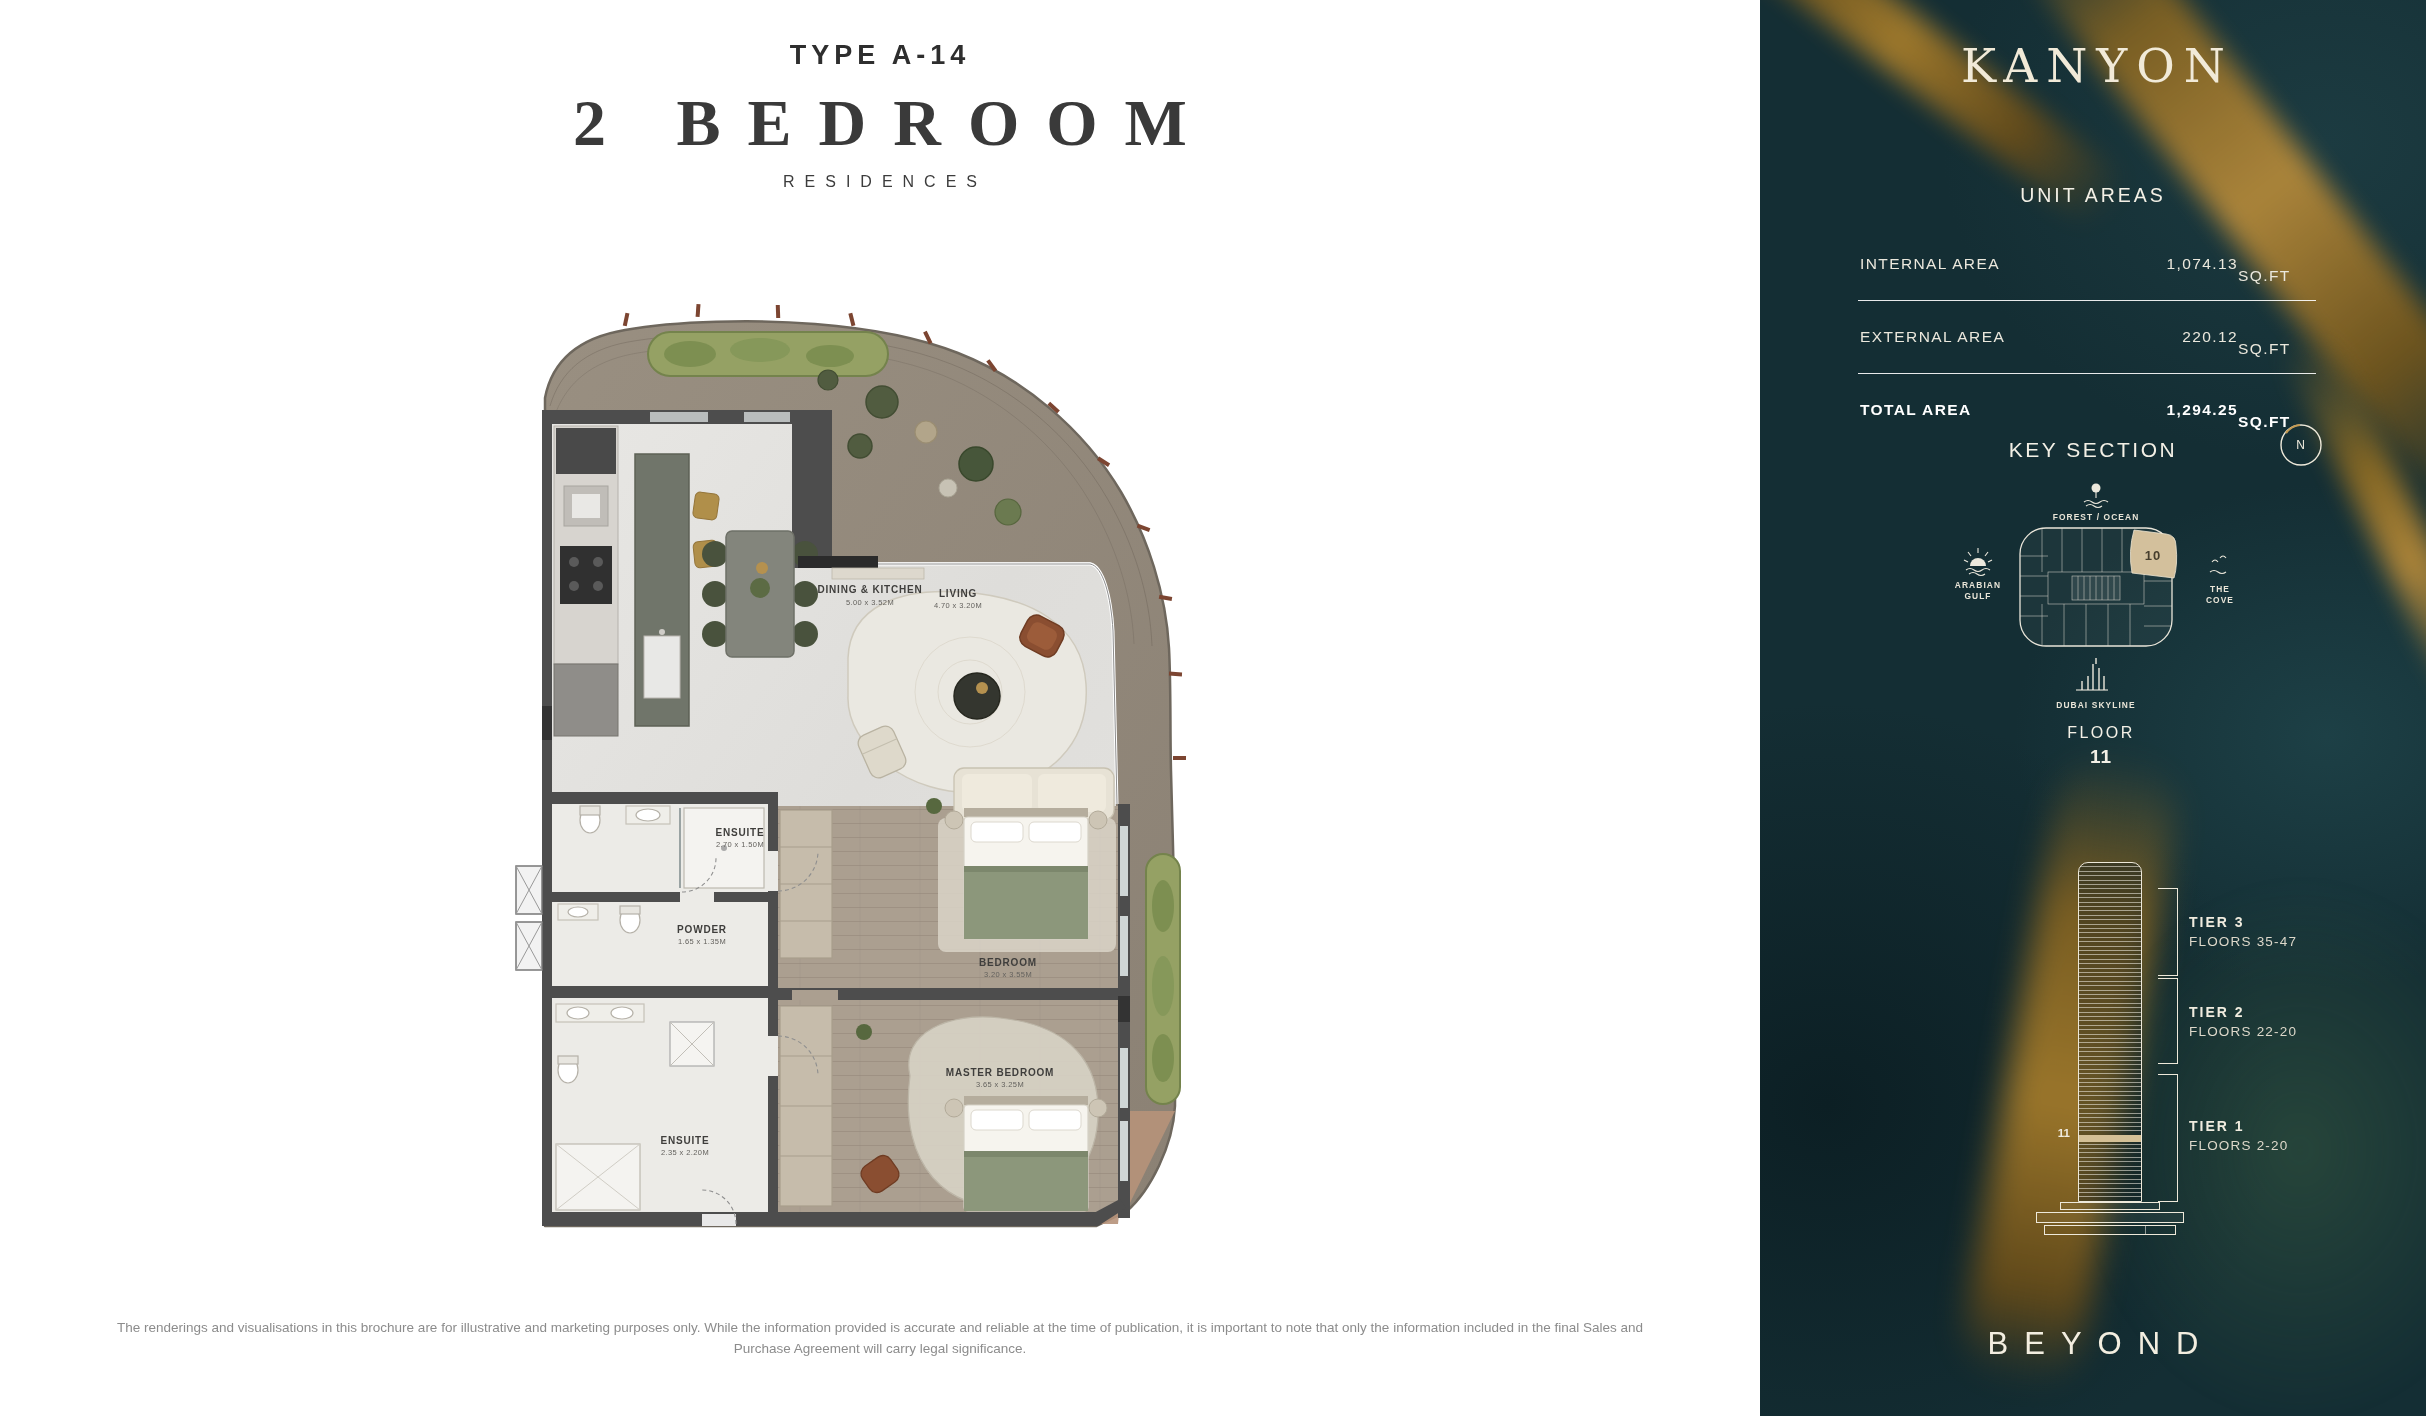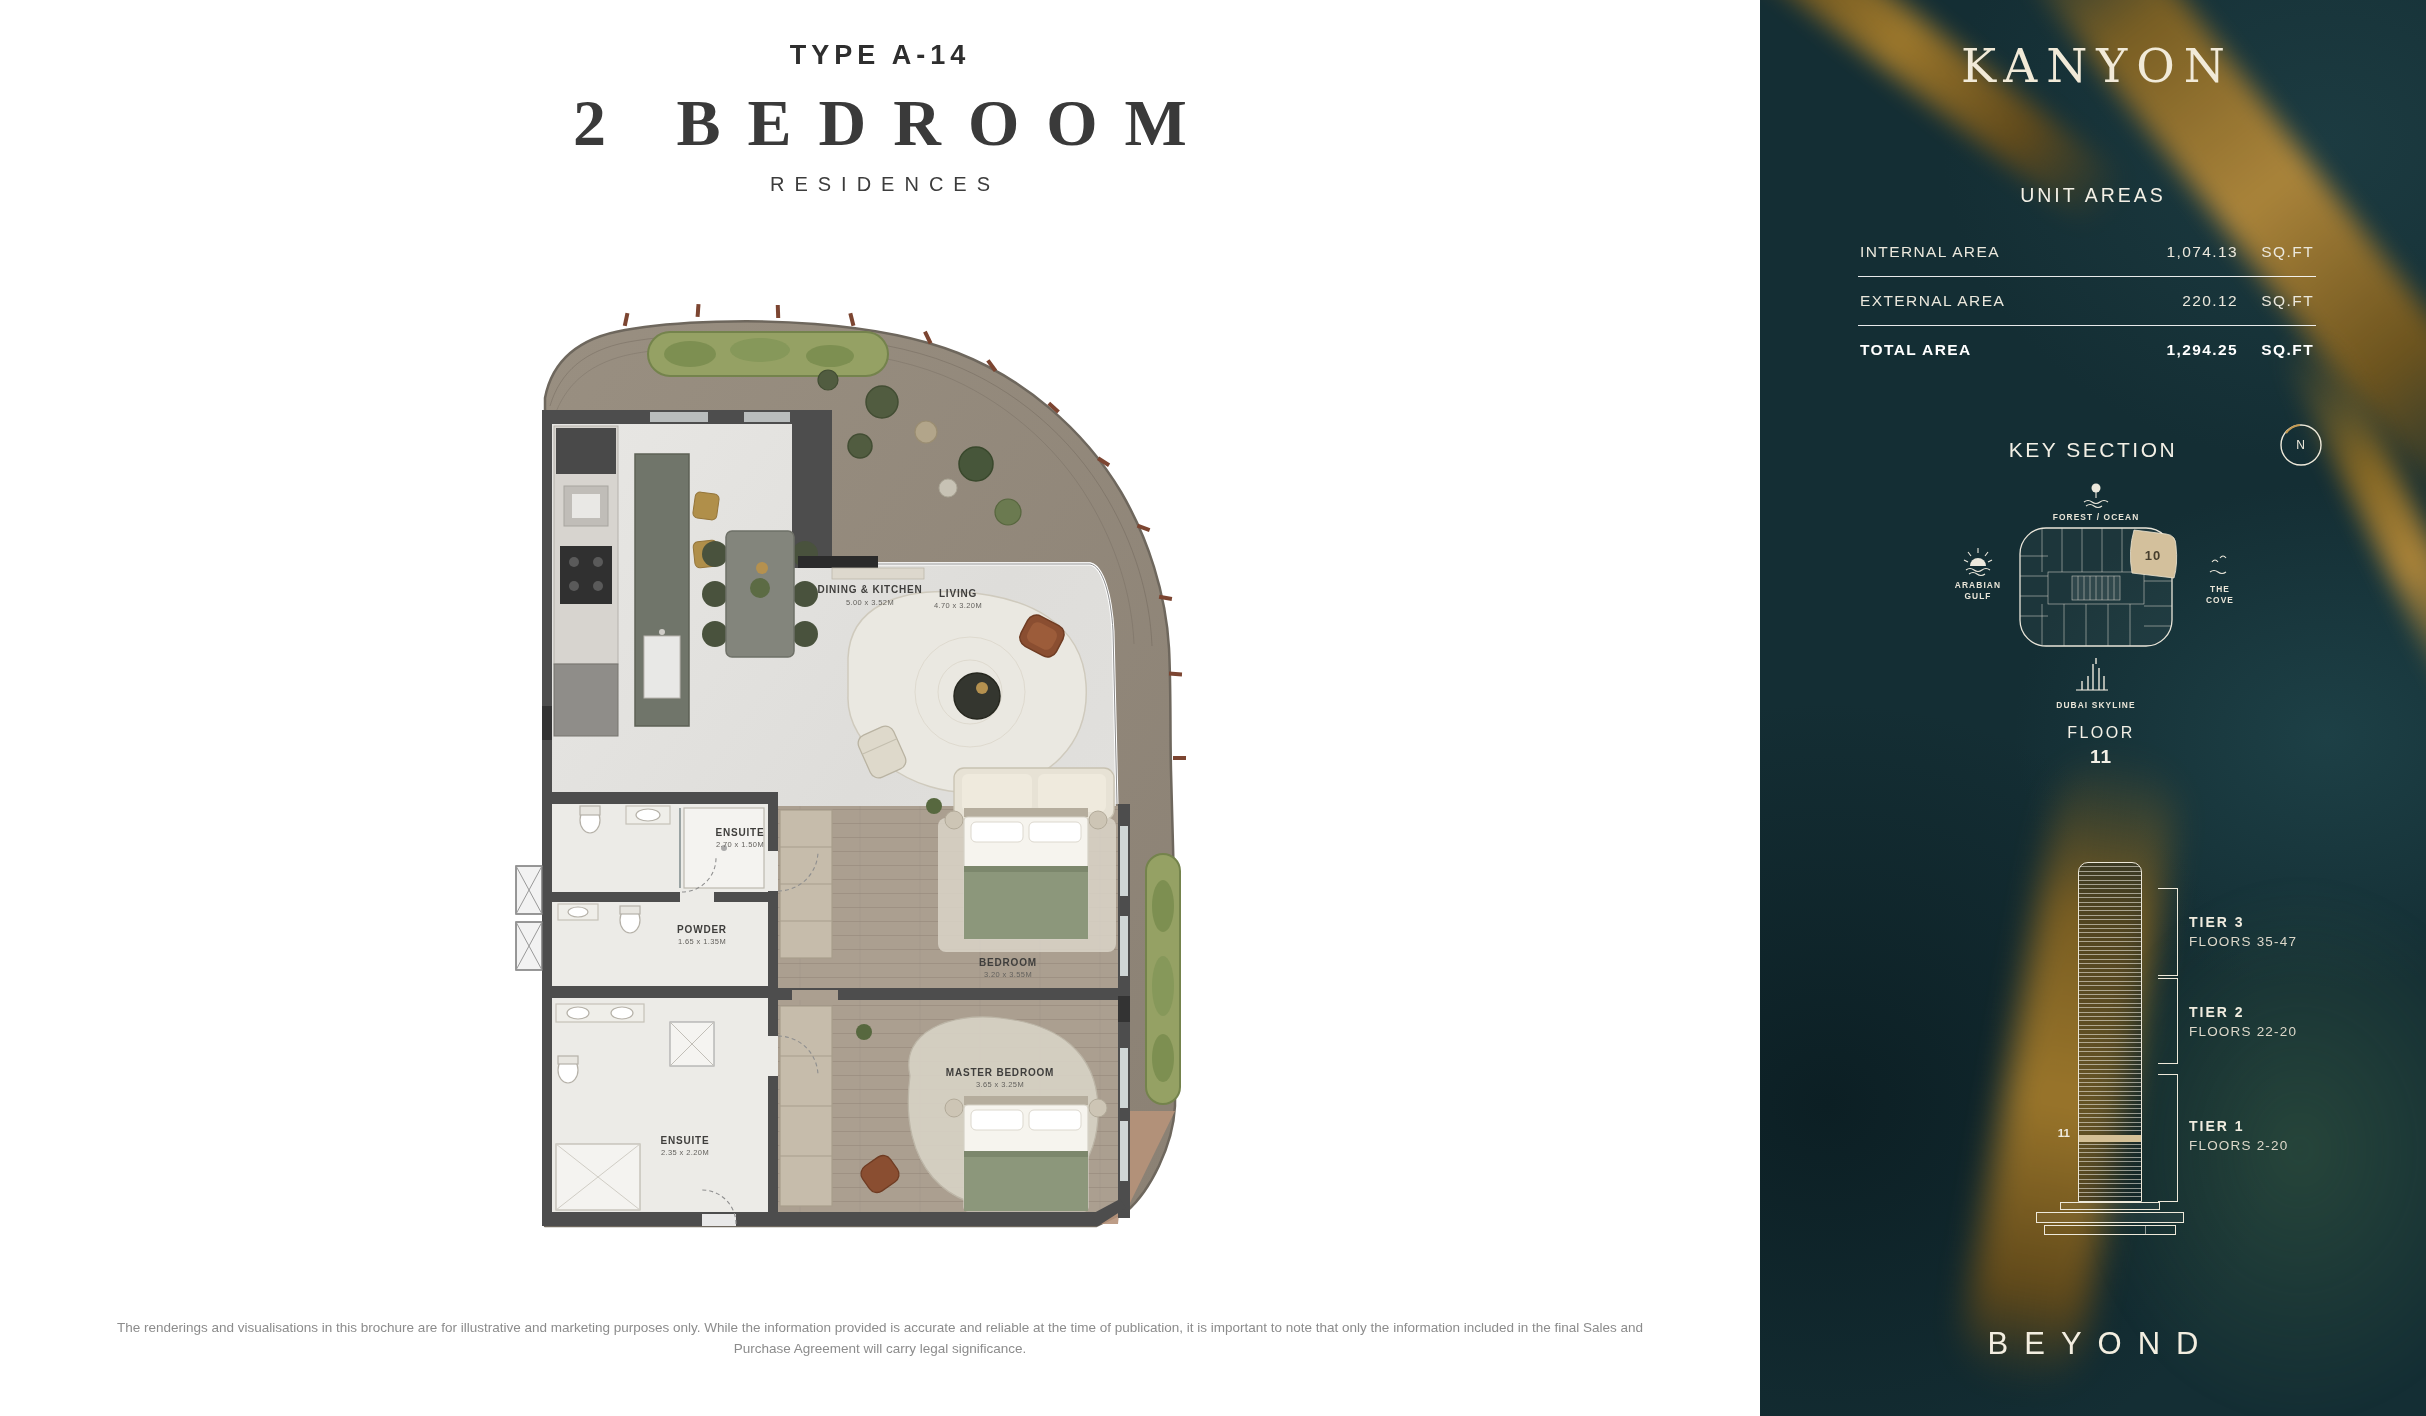--- a/index.html
+++ b/index.html
@@ -6,21 +6,21 @@
   html,body { margin:0; padding:0; }
   body { width:2426px; height:1416px; background:#ffffff; font-family:"Liberation Sans", sans-serif; }
   .page { position:relative; width:2426px; height:1416px; overflow:hidden; background:#ffffff;padding-left:31px; }
 
   
   .left-section { position:absolute; left:0; top:0; width:1760px; height:1416px; background:#ffffff; }
 
   .title-block { position:absolute; left:0; top:40px; width:1760px; text-align:center; color:#333333; }
   .title-type { font-size:27px; font-weight:700; letter-spacing:5px; color:#2e2e2e; }
   .title-main { margin-top:14px; font-family:"Liberation Serif", serif; font-weight:700; font-size:66px; letter-spacing:27px; color:#3a3a3a; text-indent:27px; }
-  .title-sub { margin-top:12px; font-size:20px; letter-spacing:10px; color:#3c3c3c; text-indent:10px; }
+  .title-sub { margin-top:12px; font-size:16px; letter-spacing:10px; color:#3c3c3c; text-indent:10px; }
 
   .plan-wrap { position:absolute; left:530px; top:306px; width:660px; height:940px; }
   .plan-wrap svg { overflow:visible; }
 
   .disclaimer { position:absolute; left:90px; top:1318px; width:1580px; text-align:center;
     font-size:13.5px; line-height:1.55; color:#8c8c8c; }
 
   
   .sidebar { position:absolute; left:1760px; top:0; width:666px; height:1416px; background:#701a75; overflow:hidden; color:#f0ecdf; }
   .leaf-bg { position:absolute; inset:0;
@@ -45,21 +45,21 @@
     font-family:"DejaVu Serif", serif; font-size:47px; letter-spacing:9px; text-indent:9px; color:#f1ead8; }
 
   .ua-title { position:absolute; left:0; top:184px; width:100%; text-align:center;
     font-size:19.5px; letter-spacing:3px; color:#f3f0e6; font-weight:500; }
   .ua-table { position:absolute; left:98px; top:228px; width:458px; }
   .ua-row { display:flex; align-items:center; padding:15px 2px; font-size:15.5px; letter-spacing:1.4px; color:#ebe8dd; }
   .ua-row.sep { border-top:1px solid rgba(255,255,255,.9); }
   .ua-row.total { font-weight:700; color:#ffffff; }
   .ua-label { white-space:nowrap; }
   .ua-value { margin-left:auto; text-align:right; }
-  .ua-unit { width:76px; text-align:right; }
+  .ua-unit { width:76px; text-align:left;margin-top:24px; }
 
   .ks-title { position:absolute; left:0; top:438px; width:100%; text-align:center;
     font-size:21px; letter-spacing:2.5px; color:#f3f0e6; font-weight:500; }
   .compass { position:absolute; left:518px; top:422px; width:46px; height:46px; }
   .compass .n { position:absolute; inset:0; display:flex; align-items:center; justify-content:center;
     font-size:12px; letter-spacing:1px; color:#f0ecdf; }
   .keyplan { position:absolute; left:178px; top:476px; width:320px; height:248px; }
 
   .floor-block { position:absolute; left:8px; top:724px; width:100%; text-align:center; color:#f3f0e6; }
   .floor-label { font-size:16px; letter-spacing:2.5px; }

